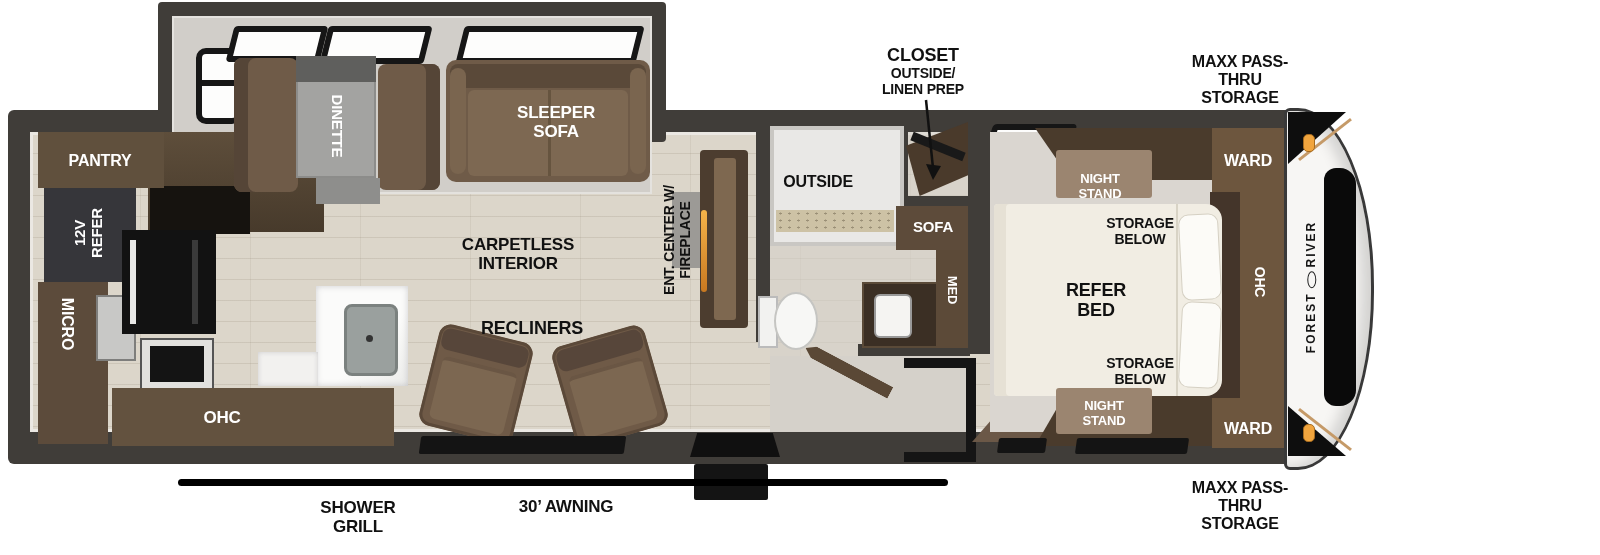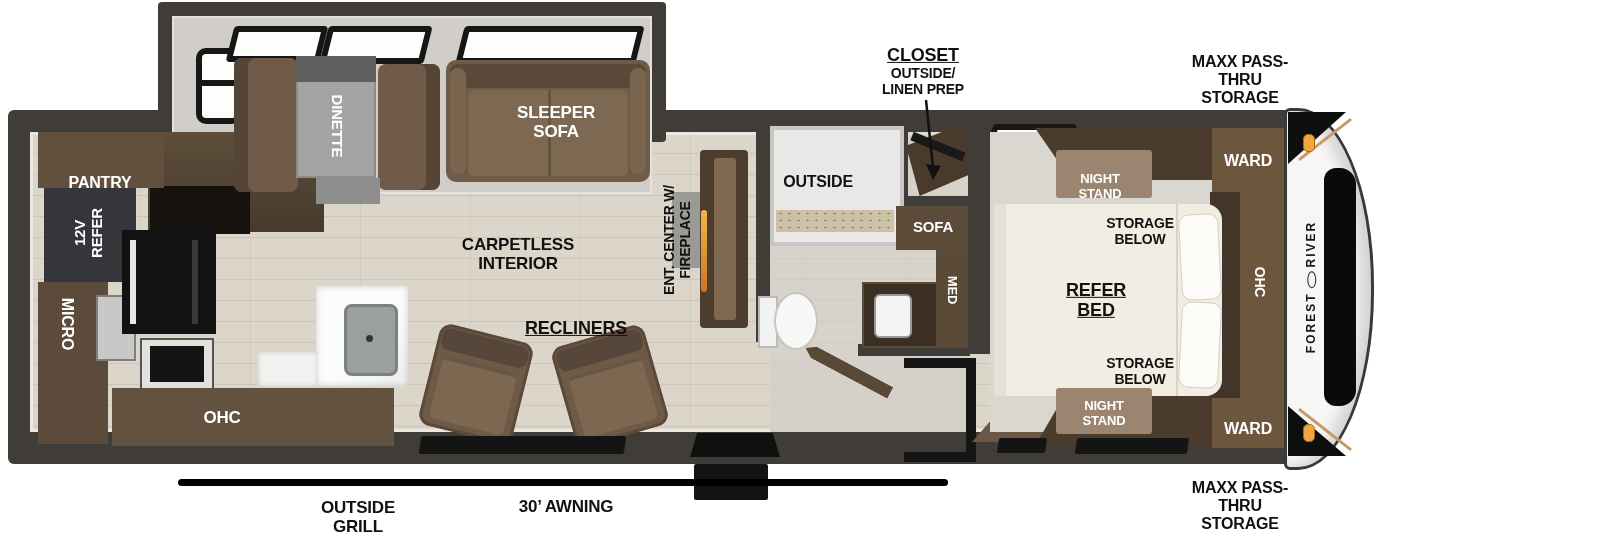--- a/index.html
+++ b/index.html
@@ -10,21 +10,21 @@
   .wood{background-color:#dcd6ca;
         background-image:repeating-linear-gradient(to bottom, rgba(125,112,92,.16) 0 1px, rgba(0,0,0,0) 1px 21px),
                          repeating-linear-gradient(to right, rgba(125,112,92,.10) 0 1px, rgba(0,0,0,0) 1px 110px);}
   .lbl{position:absolute;font-weight:bold;line-height:1.12;text-align:center;
        transform:translate(-50%,-50%);white-space:nowrap;letter-spacing:-.2px;z-index:40;}
   .wrap{white-space:normal;}
   .vd{transform:translate(-50%,-50%) rotate(90deg);}   
   .vu{transform:translate(-50%,-50%) rotate(-90deg);}  
   .tw{color:#ffffff;} .tb{color:#111111;}
   .f12{font-size:12px;} .f13{font-size:13px;} .f14{font-size:14px;} .f15{font-size:15px;}
-  .f16{font-size:16px;} .f17{font-size:17px;} .f18{font-size:18px;text-decoration:underline;}
+  .f16{font-size:16px;} .f17{font-size:17px;} .f18{font-size:18px;}
   .brown{background:#6f5b48;} .dkbrown{background:#4a3b2c;}
   .skew{transform:skewX(-14deg);}
   .win{position:absolute;background:#fdfdfc;border:6px solid #161616;border-radius:4px;}
   .bwin{position:absolute;background:#141414;border-radius:2px;transform:skewX(-8deg);}
   .chair{position:absolute;width:96px;height:104px;background:#6f5a47;border-radius:12px;
          box-shadow:inset 0 0 0 3px #5b4939;}
   .chair .back{position:absolute;left:4px;right:4px;top:4px;height:22px;background:#57463a;border-radius:8px;}
   .chair .seat{position:absolute;left:10px;right:10px;top:32px;bottom:8px;background:#7c6751;border-radius:6px;
                border-top:4px solid #6a5644;}
   .logo-oval{display:inline-block;width:15px;height:7px;border:1.5px solid #1d1d1d;border-radius:50%;margin:0 4px;}
@@ -161,45 +161,45 @@
     <span>FOREST</span>
     <span class="logo-oval"></span>
     <span>RIVER</span>
   </div>
 
   <svg style="position:absolute;left:898px;top:96px;width:70px;height:86px;z-index:41;" viewBox="0 0 70 86">
     <line x1="28" y1="4" x2="35" y2="72" stroke="#111" stroke-width="2.5"></line>
     <polygon points="35,84 28,68 43,70" fill="#111"></polygon>
   </svg>
 
-  <div class="lbl f16 tw" style="left:100px;top:161px;margin-top:22px;">PANTRY</div>
+  <div class="lbl f16 tw" style="left:100px;top:161px;">PANTRY</div>
   <div class="lbl f15 tw vu wrap" style="left:89px;top:233px;width:64px;">12V REFER</div>
   <div class="lbl f16 tw vd" style="left:67px;top:324px;">MICRO</div>
   <div class="lbl f17 tw" style="left:222px;top:418px;">OHC</div>
 
   <div class="lbl f15 tw vd" style="left:337px;top:126px;">DINETTE</div>
   <div class="lbl f17 tb wrap" style="left:518px;top:254px;width:145px;">CARPETLESS INTERIOR</div>
   <div class="lbl f17 tw wrap" style="left:556px;top:122px;width:110px;">SLEEPER SOFA</div>
-  <div class="lbl f18 tb" style="left:576px;top:328px;">RECLINERS</div>
+  <div class="lbl f18 tb" style="left:532px;top:328px;">RECLINERS</div>
   <div class="lbl f14 tb vu wrap" style="left:678px;top:240px;width:112px;">ENT. CENTER W/ FIREPLACE</div>
 
   <div class="lbl f16 tb" style="left:818px;top:182px;">OUTSIDE</div>
   <div class="lbl f15 tw" style="left:933px;top:227px;">SOFA</div>
   <div class="lbl f13 tw vd" style="left:952px;top:290px;">MED</div>
   <div class="lbl f18 tb" style="left:923px;top:55px;">CLOSET</div>
   <div class="lbl f14 tb" style="left:923px;top:74px;">OUTSIDE/</div>
   <div class="lbl f14 tb" style="left:923px;top:90px;">LINEN PREP</div>
 
   <div class="lbl f18 tb wrap" style="left:1096px;top:300px;width:95px;">REFER BED</div>
   <div class="lbl f14 tb wrap" style="left:1140px;top:232px;width:95px;">STORAGE BELOW</div>
   <div class="lbl f14 tb wrap" style="left:1140px;top:372px;width:95px;">STORAGE BELOW</div>
   <div class="lbl f13 tw wrap" style="left:1100px;top:187px;width:68px;">NIGHT STAND</div>
   <div class="lbl f13 tw wrap" style="left:1104px;top:414px;width:68px;">NIGHT STAND</div>
   <div class="lbl f16 tw" style="left:1248px;top:161px;">WARD</div>
   <div class="lbl f16 tw" style="left:1248px;top:429px;">WARD</div>
   <div class="lbl f14 tw vd" style="left:1259px;top:282px;">OHC</div>
 
   <div class="lbl f16 tb wrap" style="left:1240px;top:80px;width:125px;">MAXX PASS-THRU STORAGE</div>
   <div class="lbl f16 tb wrap" style="left:1240px;top:506px;width:125px;">MAXX PASS-THRU STORAGE</div>
-  <div class="lbl f17 tb wrap" style="left:358px;top:517px;width:105px;">OUTSIDE GRILL</div>
+  <div class="lbl f17 tb wrap" style="left:358px;top:517px;width:105px;">SHOWER GRILL</div>
   <div class="lbl f17 tb" style="left:566px;top:507px;">30’ AWNING</div>
 
 </div>
 
 </body></html>

